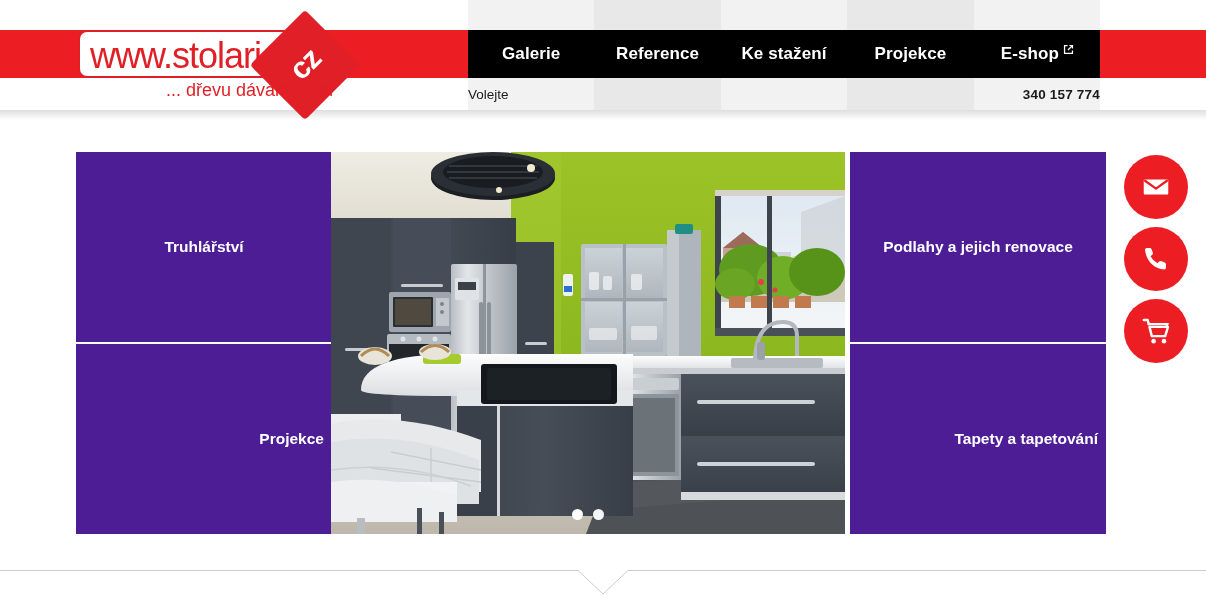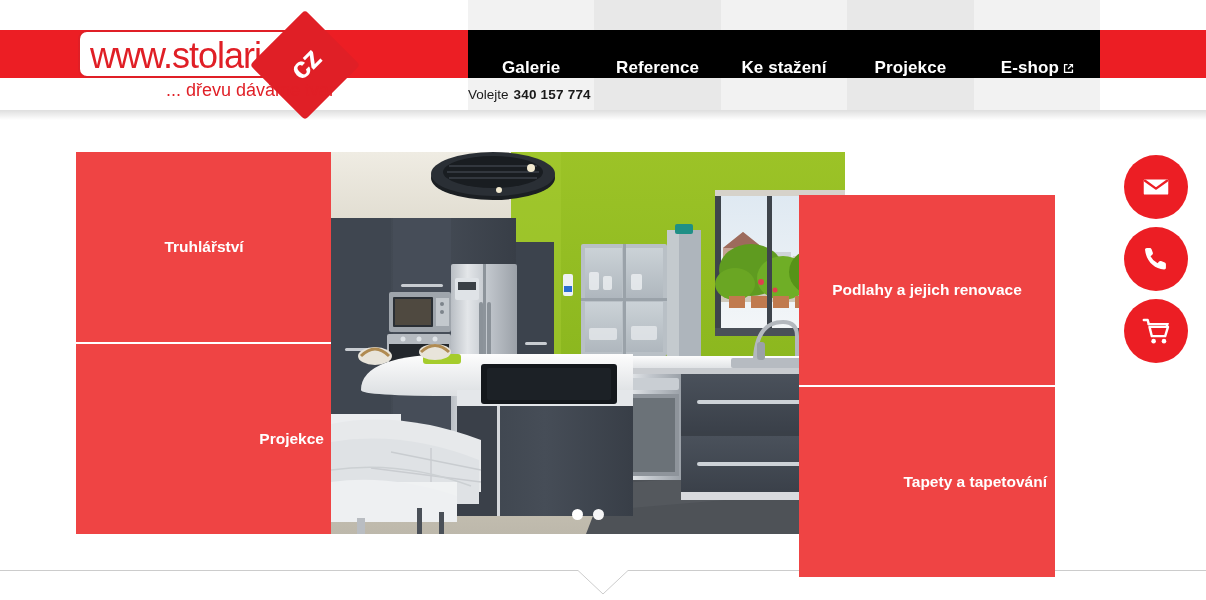--- a/index.html
+++ b/index.html
@@ -35,35 +35,35 @@
     background:#ec1e24;z-index:2;
   }
 
   
   .navbar{
     position:absolute;left:468px;top:30px;width:632px;height:48px;
     background:#000000;z-index:3;
     display:flex;align-items:center;
   }
   .nav-item{
-    flex:1 1 0;height:48px;display:flex;align-items:flex-end;justify-content:center;
+    flex:1 1 0;height:48px;display:flex;align-items:center;justify-content:center;
     color:#ffffff;font-size:17px;font-weight:bold;letter-spacing:.1px;
     cursor:pointer;white-space:nowrap;position:relative;
   }
   .nav-item .lbl{display:inline-block;}
   .ext-icon{
     display:inline-block;width:10px;height:10px;margin-left:4px;
     position:relative;top:-5px;
   }
   .ext-icon svg{display:block;}
 
   
   .phone-line{
     position:absolute;left:468px;top:78px;width:632px;height:32px;
-    display:flex;align-items:center;justify-content:flex-start;
+    display:flex;align-items:center;justify-content:space-between;
     font-size:13.5px;color:#1a1a1a;z-index:4;
   }
   .phone-line .callword{font-weight:normal;margin-right:5px;}
   .phone-line .num{font-weight:bold;letter-spacing:.2px;}
 
   
   .logo{
     position:absolute;left:78px;top:18px;width:275px;height:82px;z-index:6;
     cursor:pointer;
   }
@@ -97,23 +97,23 @@
 
   
   .hero{
     position:absolute;left:76px;top:152px;width:1025px;height:382px;z-index:8;
   }
   .tilecol{
     position:absolute;top:0;width:256px;height:382px;
     display:flex;flex-direction:column;
   }
   .tilecol.left{left:0;}
-  .tilecol.right{left:723px;margin-top:43px;}
+  .tilecol.right{left:774px;}
   .tile{
-    flex:1 1 0;background:#ef4444;
+    flex:1 1 0;background:#4c1d95;
     display:flex;align-items:center;justify-content:center;
     color:#ffffff;font-size:15.5px;font-weight:bold;
     cursor:pointer;text-align:center;padding:0 8px;box-sizing:border-box;
     border-bottom:2px solid #ffffff;
   }
   .tile:last-child{border-bottom:none;justify-content:flex-end;}
 
   
   .photo{
     position:absolute;left:255px;top:0;width:514px;height:382px;

